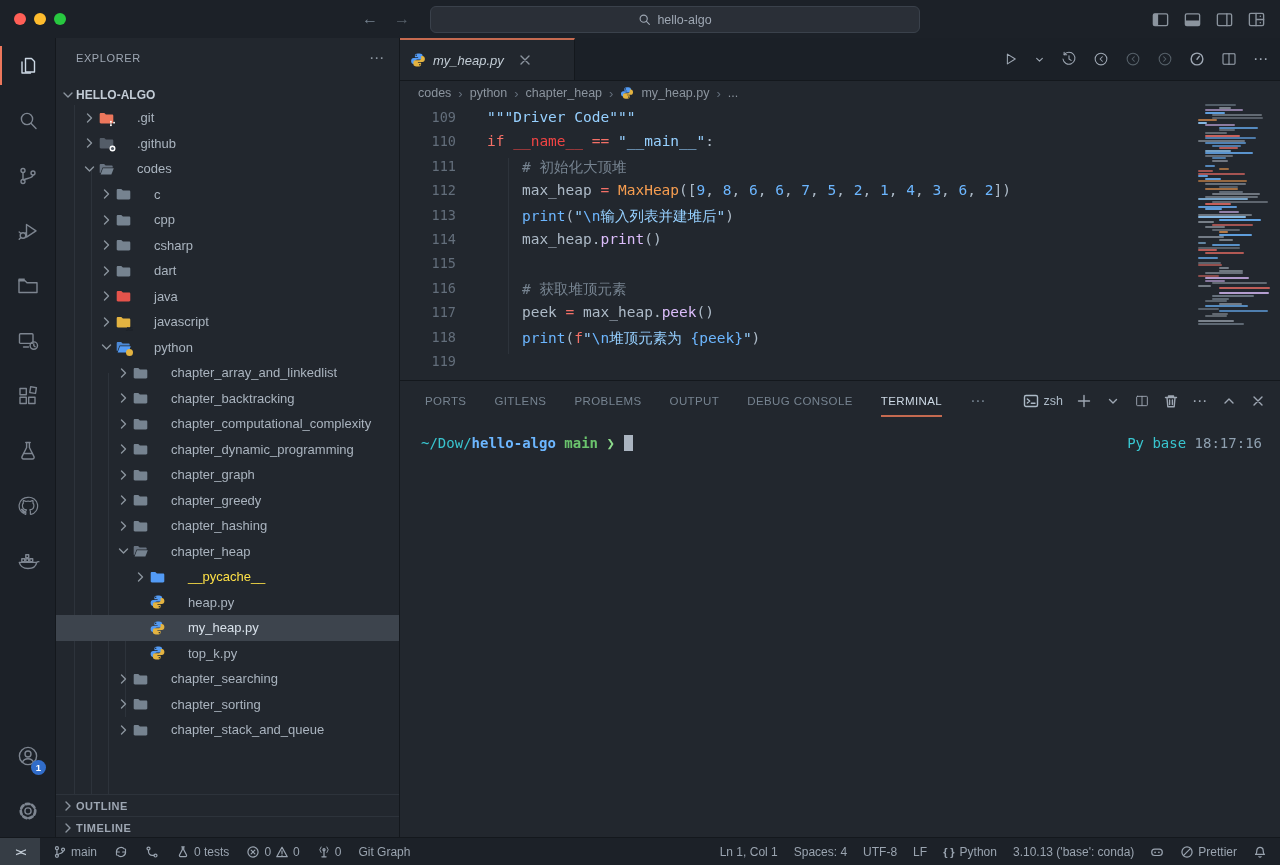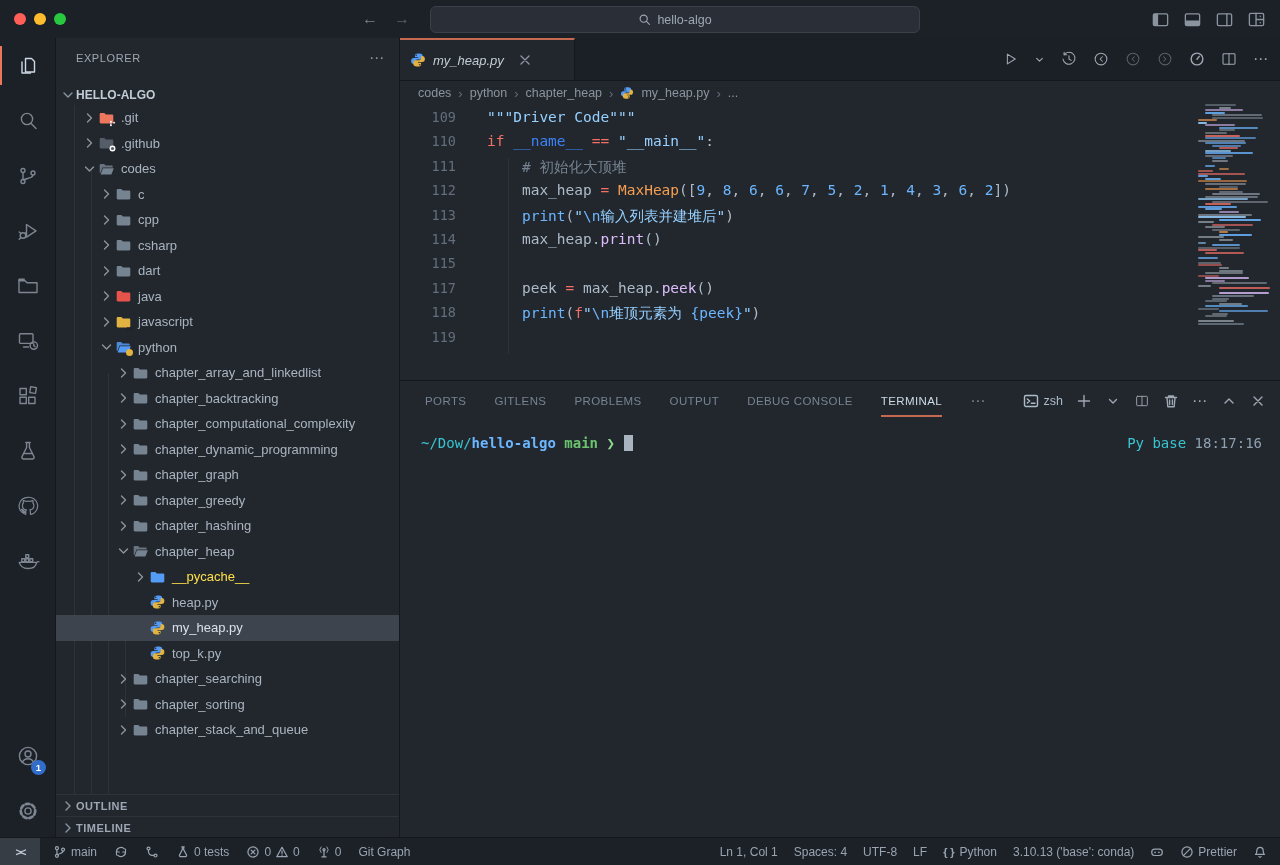--- a/index.html
+++ b/index.html
@@ -34,21 +34,21 @@
              font-size:11px;letter-spacing:.6px;color:#9ea7b3}
   .sb-header .more{margin-left:auto;color:#8b949e;font-size:15px;letter-spacing:1px;cursor:pointer}
   .tree-root{position:absolute;left:0;top:45px;right:0;height:23px;display:flex;align-items:center;font-weight:bold;
              font-size:12px;color:#c3ccd6;padding-left:4px;cursor:pointer}
   .tree-root .ic{width:16px;height:16px;color:#8b949e}
   .tree{position:absolute;left:0;top:67px;right:0;height:689px}
   .tree-row{height:25.5px;display:flex;align-items:center;font-size:13px;color:#aab4bf;cursor:pointer;position:relative}
   .tree-row.sel{background:#3d444d;color:#d8e1ea}
   .tree-row .chev{width:17px;height:16px;color:#8b949e;flex:none;display:flex;align-items:center;justify-content:center}
   .tree-row .fic{width:17px;height:16px;flex:none;position:relative;display:flex;align-items:center;justify-content:center}
-  .tree-row .lbl{margin-left:6px;white-space:nowrap}
+  .tree-row .lbl{margin-left:22px;white-space:nowrap}
   .tree-row .lbl.dim{color:#fde047}
   .badge-mini{position:absolute;right:-1px;bottom:-1px;width:7px;height:7px;border-radius:50%;}
   .badge-js{position:absolute;right:-1px;bottom:-2px;font-size:6px;font-weight:bold;color:#1c2128}
   .guide{position:absolute;width:1px;background:#2d333b}
   .sb-section{position:absolute;left:0;right:0;height:22px;border-top:1px solid #2d333b;display:flex;align-items:center;
               font-size:11px;font-weight:bold;letter-spacing:.5px;color:#9ea7b3;padding-left:4px;cursor:pointer}
   .sb-section .ic{width:16px;height:16px;color:#8b949e}
 
   
   .editorarea{position:absolute;left:400px;top:38px;right:0;bottom:27px;background:#22272e}
@@ -731,26 +731,27 @@
             <circle cx="9.8" cy="12.7" r=".75" fill="#22272e"></circle>
           </svg>
         </span>
         <span class="crumb">my_heap.py</span>
         <span class="sep">›</span>
         <span class="crumb">...</span>
       </div>
     <div class="code" id="code">
       <div class="indent-guide"></div>
     <div class="cline"><span class="ln">109</span><span class="ct"><span style="color: rgb(150, 208, 255);">"""Driver Code"""</span></span></div>
-        <div class="cline"><span class="ln">110</span><span class="ct"><span style="color: rgb(244, 112, 103);">if </span><span style="color: #3b82f6;">__name__ </span><span style="color: rgb(244, 112, 103);">== </span><span style="color: rgb(150, 208, 255);">"__main__"</span><span style="color: rgb(173, 186, 199);">:</span></span></div>
+        <div class="cline"><span class="ln">110</span><span class="ct"><span style="color: rgb(244, 112, 103);">if </span><span style="color: #ef4444;">__name__ </span><span style="color: rgb(244, 112, 103);">== </span><span style="color: rgb(150, 208, 255);">"__main__"</span><span style="color: rgb(173, 186, 199);">:</span></span></div>
         <div class="cline"><span class="ln">111</span><span class="ct"><span style="color: rgb(118, 131, 144);">    # 初始化大顶堆</span></span></div>
         <div class="cline"><span class="ln">112</span><span class="ct"><span style="color: rgb(173, 186, 199);">    max_heap </span><span style="color: rgb(244, 112, 103);">= </span><span style="color: rgb(246, 157, 80);">MaxHeap</span><span style="color: rgb(173, 186, 199);">([</span><span style="color: rgb(108, 182, 255);">9</span><span style="color: rgb(173, 186, 199);">, </span><span style="color: rgb(108, 182, 255);">8</span><span style="color: rgb(173, 186, 199);">, </span><span style="color: rgb(108, 182, 255);">6</span><span style="color: rgb(173, 186, 199);">, </span><span style="color: rgb(108, 182, 255);">6</span><span style="color: rgb(173, 186, 199);">, </span><span style="color: rgb(108, 182, 255);">7</span><span style="color: rgb(173, 186, 199);">, </span><span style="color: rgb(108, 182, 255);">5</span><span style="color: rgb(173, 186, 199);">, </span><span style="color: rgb(108, 182, 255);">2</span><span style="color: rgb(173, 186, 199);">, </span><span style="color: rgb(108, 182, 255);">1</span><span style="color: rgb(173, 186, 199);">, </span><span style="color: rgb(108, 182, 255);">4</span><span style="color: rgb(173, 186, 199);">, </span><span style="color: rgb(108, 182, 255);">3</span><span style="color: rgb(173, 186, 199);">, </span><span style="color: rgb(108, 182, 255);">6</span><span style="color: rgb(173, 186, 199);">, </span><span style="color: rgb(108, 182, 255);">2</span><span style="color: rgb(173, 186, 199);">])</span></span></div>
         <div class="cline"><span class="ln">113</span><span class="ct"><span style="color: rgb(108, 182, 255);">    print</span><span style="color: rgb(173, 186, 199);">(</span><span style="color: rgb(150, 208, 255);">"</span><span style="color: rgb(108, 182, 255);">\n</span><span style="color: rgb(150, 208, 255);">输入列表并建堆后"</span><span style="color: rgb(173, 186, 199);">)</span></span></div>
         <div class="cline"><span class="ln">114</span><span class="ct"><span style="color: rgb(173, 186, 199);">    max_heap.</span><span style="color: rgb(220, 189, 251);">print</span><span style="color: rgb(173, 186, 199);">()</span></span></div>
         <div class="cline"><span class="ln">115</span><span class="ct"></span></div>
+        <div class="cline"><span class="ln">116</span><span class="ct"><span style="color: rgb(118, 131, 144);">    # 获取堆顶元素</span></span></div>
         <div class="cline"><span class="ln">117</span><span class="ct"><span style="color: rgb(173, 186, 199);">    peek </span><span style="color: rgb(244, 112, 103);">= </span><span style="color: rgb(173, 186, 199);">max_heap.</span><span style="color: rgb(220, 189, 251);">peek</span><span style="color: rgb(173, 186, 199);">()</span></span></div>
         <div class="cline"><span class="ln">118</span><span class="ct"><span style="color: rgb(108, 182, 255);">    print</span><span style="color: rgb(173, 186, 199);">(</span><span style="color: rgb(244, 112, 103);">f</span><span style="color: rgb(150, 208, 255);">"</span><span style="color: rgb(108, 182, 255);">\n</span><span style="color: rgb(150, 208, 255);">堆顶元素为 </span><span style="color: rgb(108, 182, 255);">{peek}</span><span style="color: rgb(150, 208, 255);">"</span><span style="color: rgb(173, 186, 199);">)</span></span></div>
         <div class="cline"><span class="ln">119</span><span class="ct"></span></div>
       </div>
     <div class="minimap" id="minimap">
         <div class="mrow" style="margin-left: 9px; width: 30.9724px; background: rgb(118, 131, 144); opacity: 0.64875;"></div>
         <div class="mrow" style="margin-left: 23px; width: 12.2764px; background: rgb(139, 148, 158); opacity: 0.925705;"></div>
         <div class="mrow" style="margin-left: 9px; width: 38.4848px; background: rgb(220, 189, 251); opacity: 0.631421;"></div>
         <div class="mrow" style="margin-left: 9px; width: 19.8806px; background: rgb(108, 182, 255); opacity: 0.928944;"></div>
         <div class="mrow" style="margin-left: 16px; width: 50.3878px; background: rgb(139, 148, 158); opacity: 0.688098;"></div>

